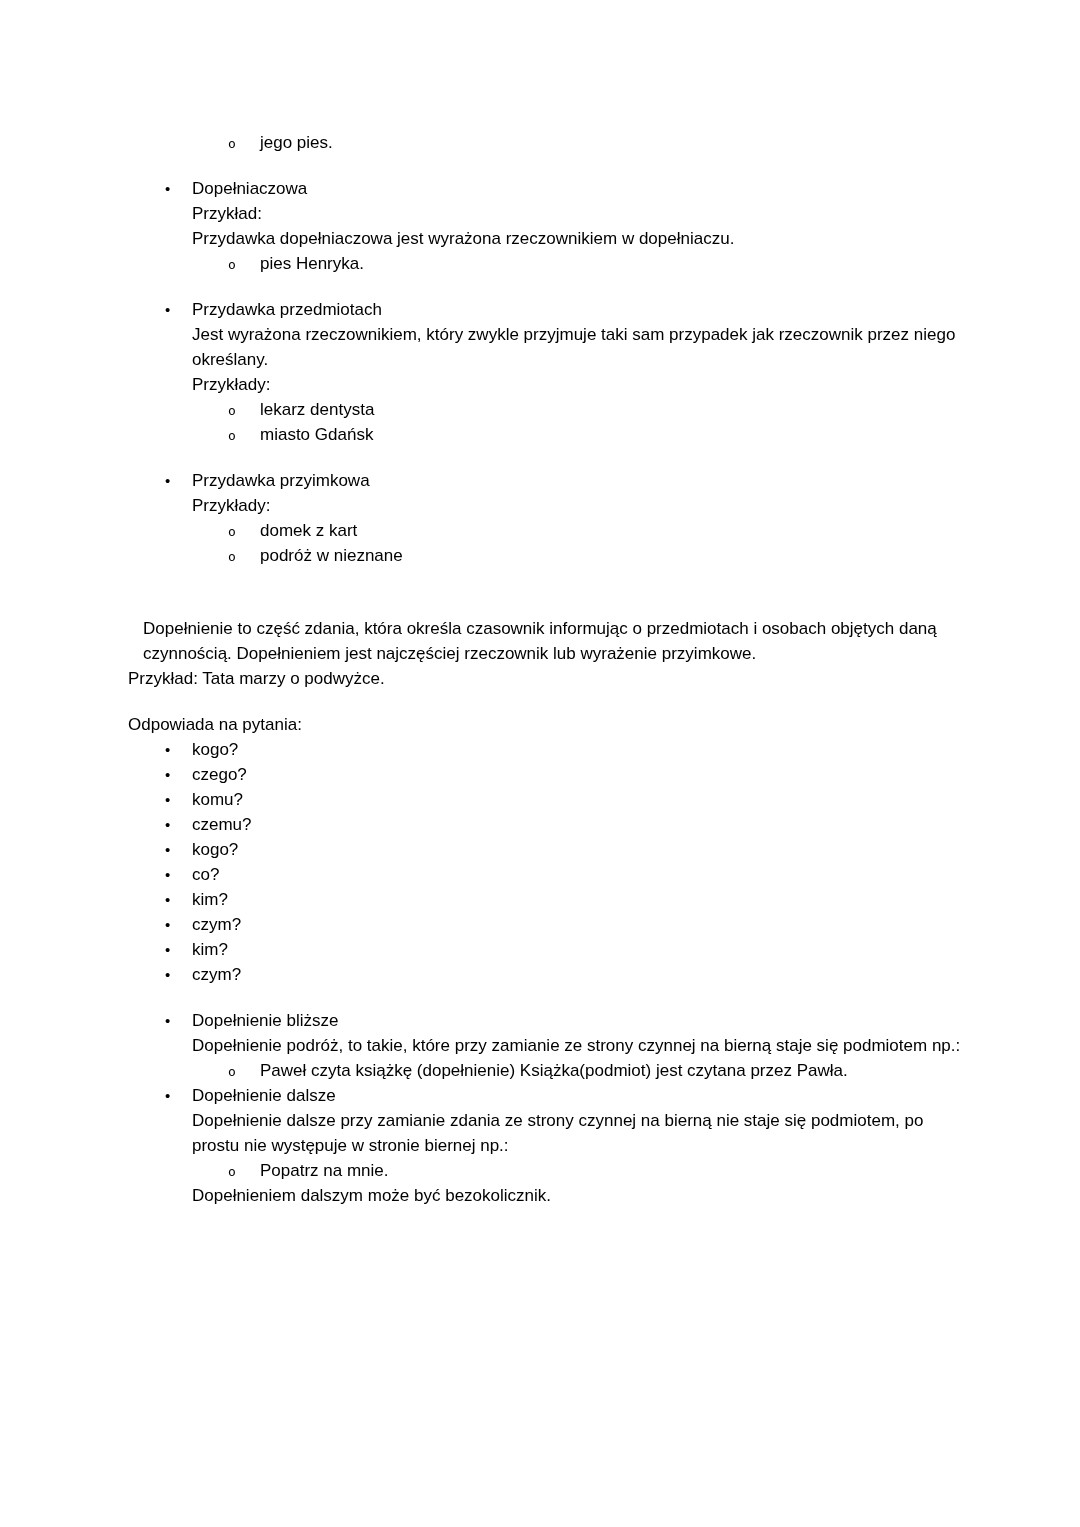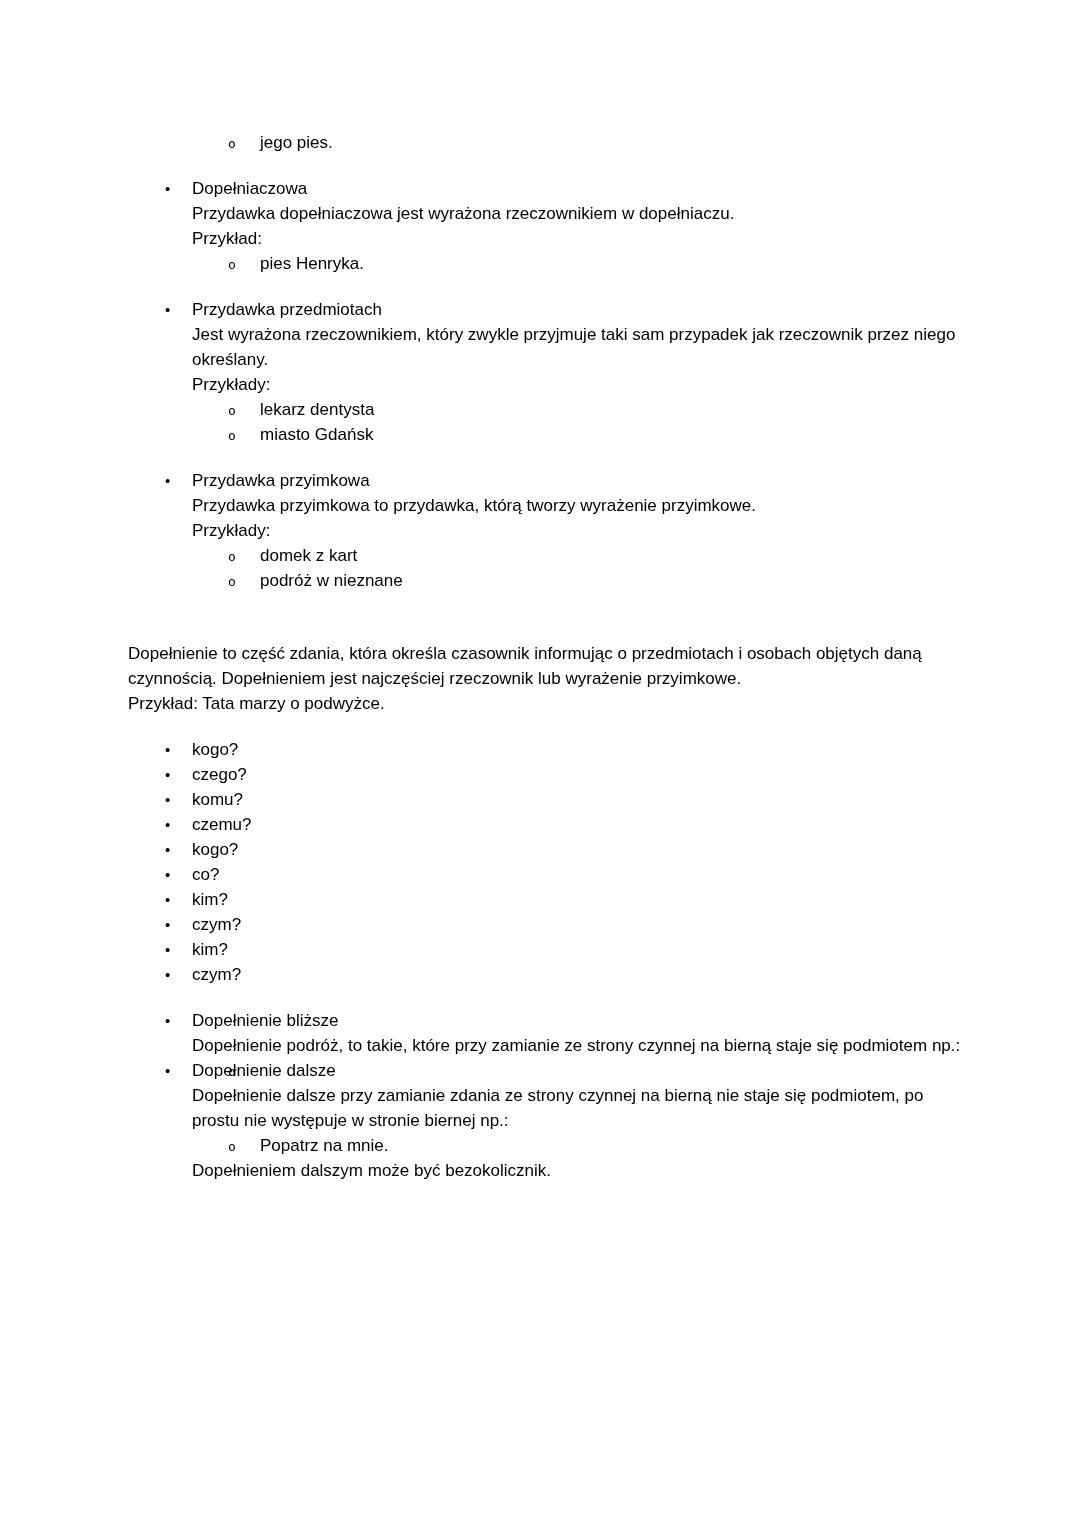--- a/index.html
+++ b/index.html
@@ -43,40 +43,40 @@
   }
   .indent1 { padding-left: 64px; }
 
   
   .desc      { max-width: 804px; } 
   .desc-narrow { max-width: 764px; } 
   .para      { max-width: 800px; }
 
   
   .gap-section { margin-top: 21px; }
-  .gap-big     { margin-top: 48px; }
+  .gap-big     { margin-top: 48px; margin-left: 15px; }
   .gap-std     { margin-top: 21px; }
 </style>
 </head>
 <body>
 
 <div class="page">
 
   <div class="li l2">
     <span class="m2">o</span>
     <span>jego pies.</span>
   </div>
 
   <section class="gap-section">
     <div class="li l1">
       <span class="m1">•</span>
       <span class="bold">Dopełniaczowa</span>
     </div>
+    <div class="indent1">Przykład:</div>
     <div class="indent1 desc">Przydawka dopełniaczowa jest wyrażona rzeczownikiem w dopełniaczu.</div>
-    <div class="indent1">Przykład:</div>
     <div class="li l2">
       <span class="m2">o</span>
       <span>pies Henryka.</span>
     </div>
   </section>
 
   <section class="gap-section">
     <div class="li l1">
       <span class="m1">•</span>
       <span class="bold">Przydawka przedmiotach</span>
@@ -91,38 +91,38 @@
       <span class="m2">o</span>
       <span>miasto Gdańsk</span>
     </div>
   </section>
 
   <section class="gap-section">
     <div class="li l1">
       <span class="m1">•</span>
       <span class="bold">Przydawka przyimkowa</span>
     </div>
-    <div class="indent1 desc">Przydawka przyimkowa to przydawka, którą tworzy wyrażenie przyimkowe.</div>
     <div class="indent1">Przykłady:</div>
     <div class="li l2">
       <span class="m2">o</span>
       <span>domek z kart</span>
     </div>
     <div class="li l2">
       <span class="m2">o</span>
       <span>podróż w nieznane</span>
     </div>
   </section>
 
   <div class="para gap-big">
     <span class="bold">Dopełnienie</span><span> to część zdania, która określa czasownik informując o przedmiotach i osobach objętych daną czynnością. Dopełnieniem jest najczęściej rzeczownik lub wyrażenie przyimkowe.</span>
   </div>
   <div>Przykład: Tata marzy o  podwyżce.</div>
 
   <div class="gap-std">
+    <div>Odpowiada na pytania:</div>
     <div class="li l1">
       <span class="m1">•</span>
       <span>kogo?</span>
     </div>
     <div class="li l1">
       <span class="m1">•</span>
       <span>czego?</span>
     </div>
     <div class="li l1">
       <span class="m1">•</span>
@@ -161,20 +161,21 @@
   <div class="gap-std">
 
     <div>
       <div class="li l1">
         <span class="m1">•</span>
         <span class="bold">Dopełnienie bliższe</span>
       </div>
       <div class="indent1 desc">Dopełnienie podróż, to takie, które przy zamianie ze strony czynnej na bierną staje się podmiotem np.:</div>
       <div class="li l2">
         <span class="m2">o</span>
+        <span>Paweł czyta książkę (dopełnienie) Książka(podmiot) jest czytana przez Pawła.</span>
       </div>
     </div>
 
     <div>
       <div class="li l1">
         <span class="m1">•</span>
         <span class="bold">Dopełnienie dalsze</span>
       </div>
       <div class="indent1 desc">Dopełnienie dalsze przy zamianie zdania ze strony czynnej na bierną nie staje się podmiotem, po prostu nie występuje w stronie biernej np.:</div>
       <div class="li l2">

